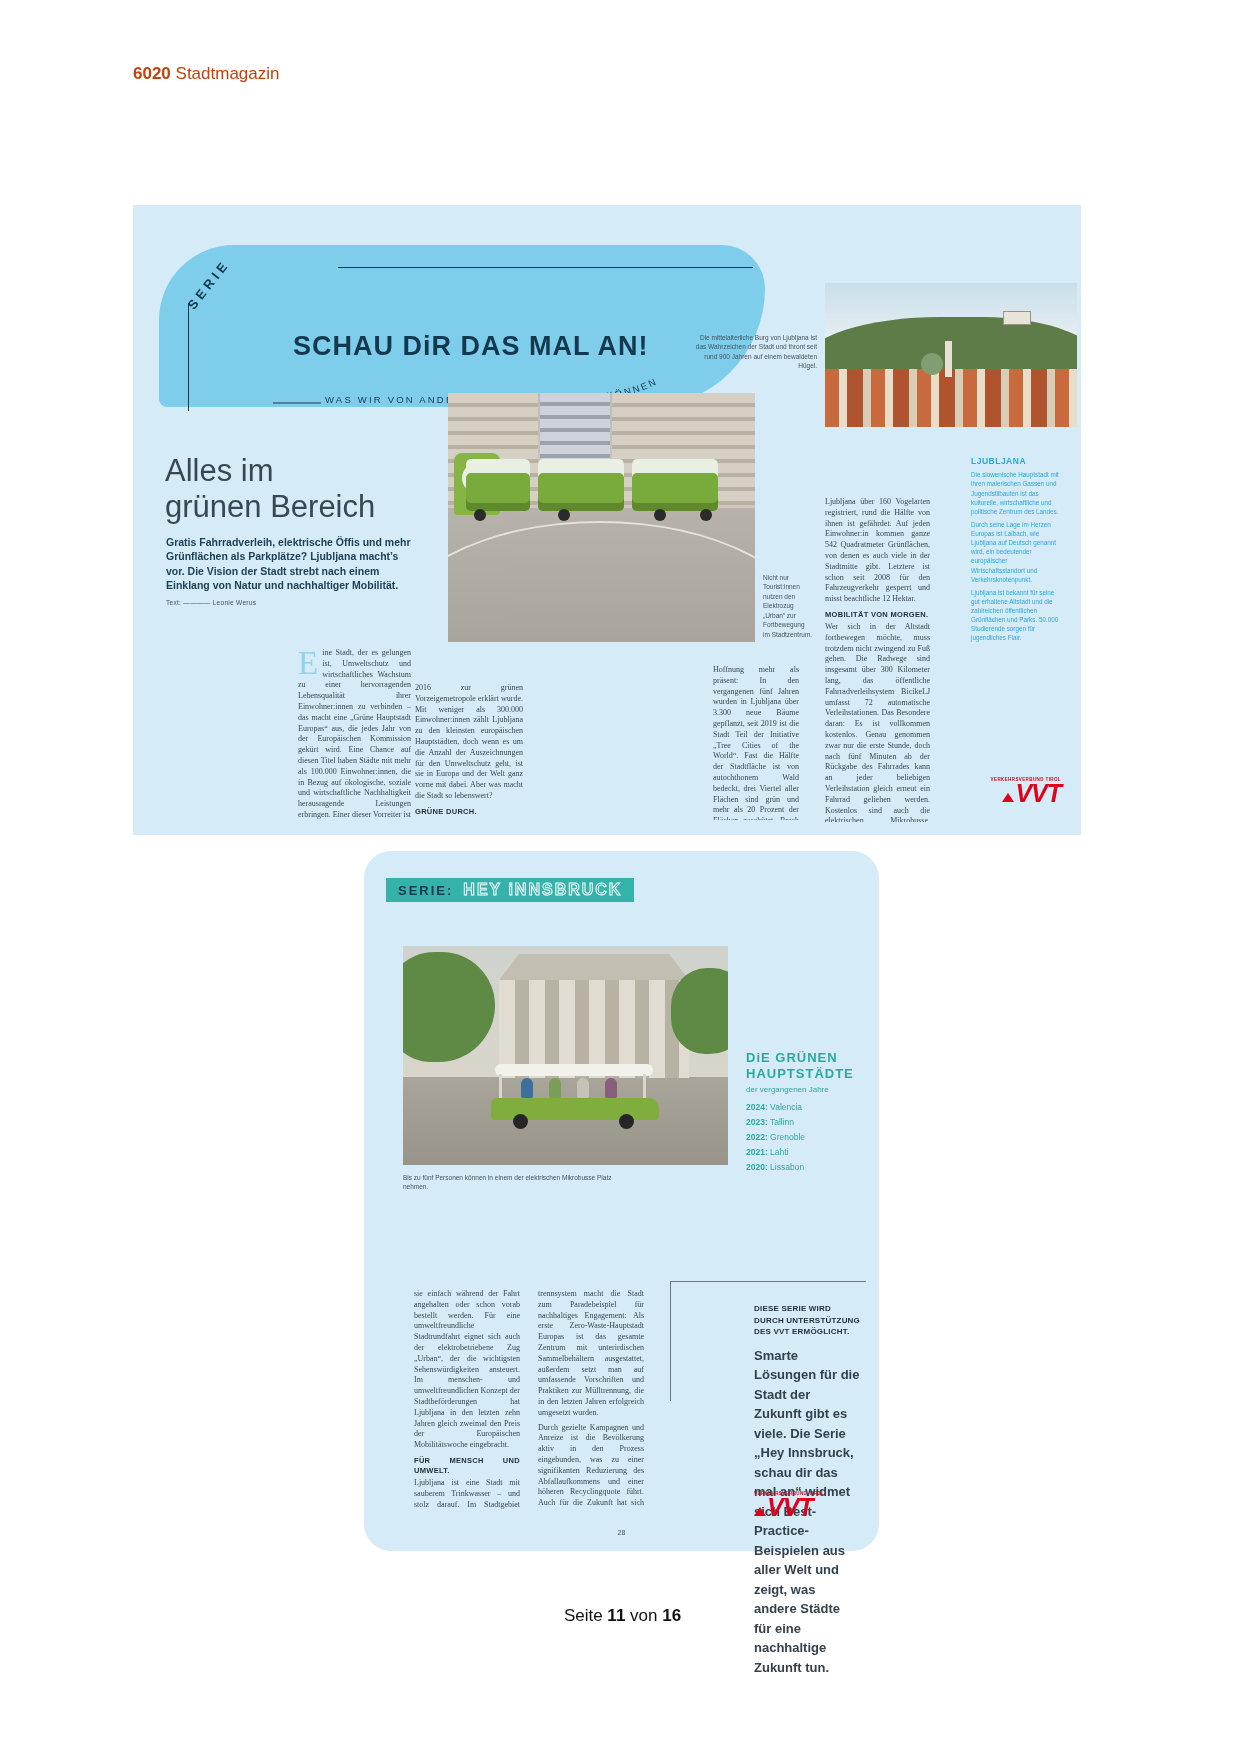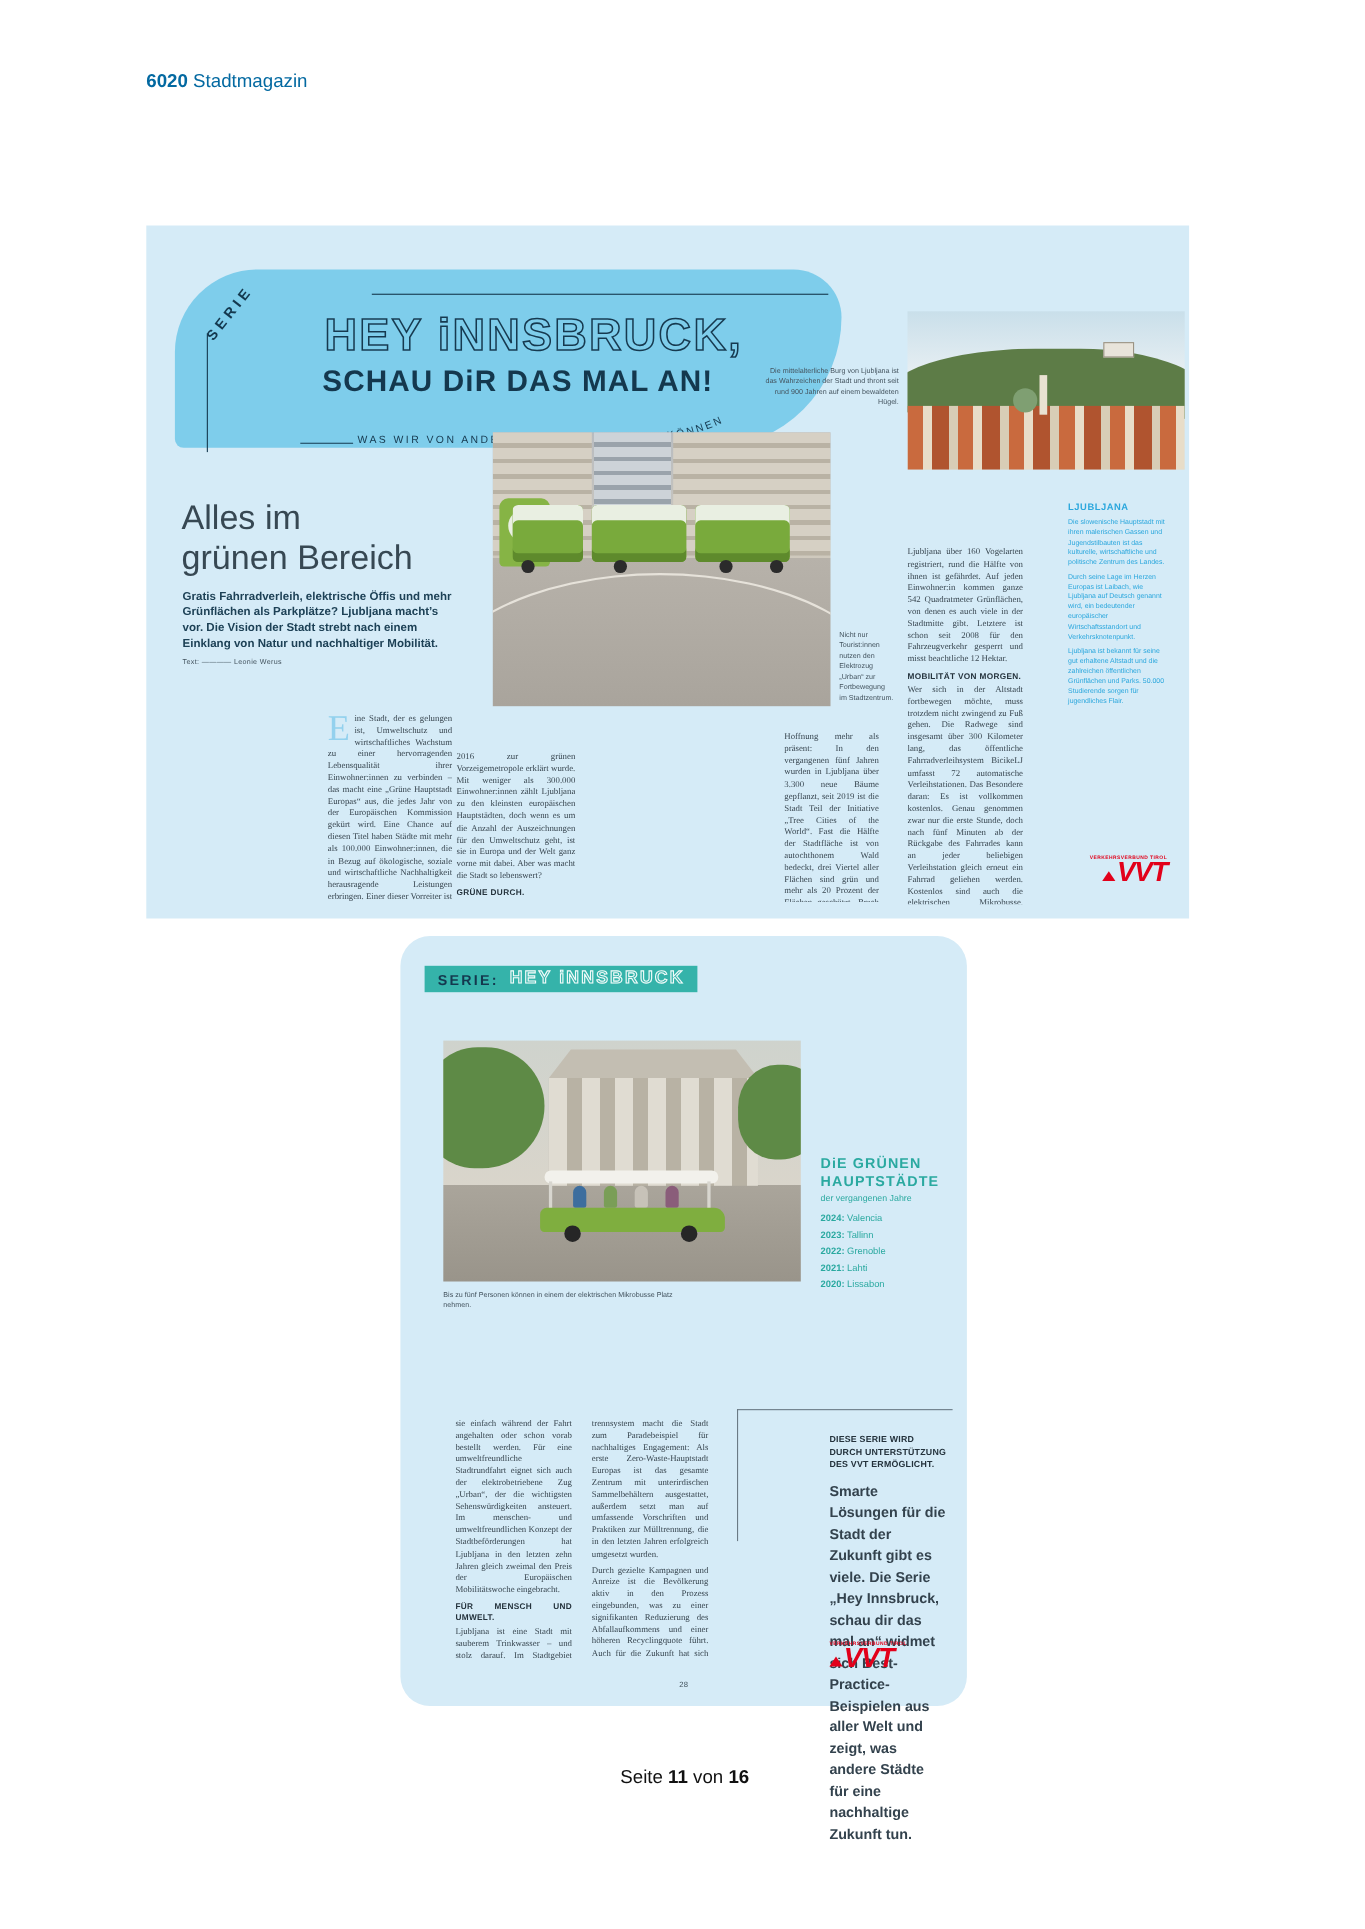--- a/index.html
+++ b/index.html
@@ -1,21 +1,21 @@
 <!DOCTYPE html>
 <html><head>
 <meta charset="utf-8">
 <style>
   html,body{margin:0;padding:0;background:#fff;}
   .page{position:relative;width:1241px;height:1754px;background:#ffffff;overflow:hidden;
         font-family:"Liberation Sans",sans-serif;color:#222;}
   .abs{position:absolute;}
 
   
-  .brand{left:133px;top:64px;font-size:17px;color:#0369a1;}
+  .brand{left:133px;top:64px;font-size:17px;color:#c2410c;}
   .brand b{font-weight:700;}
   .doc-headline{left:133px;top:130px;font-size:21px;font-weight:700;color:#0a0a0a;}
 
   
   .spread{background:#d5ebf7;}
   .spread1{left:133px;top:205px;width:948px;height:630px;}
   .spread2{left:364px;top:851px;width:515px;height:700px;border-radius:27px;}
 
   
   .blob{left:26px;top:40px;width:606px;height:162px;background:#7ecdeb;
@@ -144,21 +144,20 @@
 <div class="page">
 
   <div class="abs brand"><b>6020</b><span> Stadtmagazin</span></div>
 
   <div class="abs spread spread1">
 
     <div class="abs blob"></div>
     <div class="abs serie">SERIE</div>
     <div class="abs rule-h"></div>
     <div class="abs rule-v"></div>
-    <div class="abs title-outline">HEY iNNSBRUCK,</div>
     <div class="abs title-solid">SCHAU DiR DAS MAL AN!</div>
     <svg class="abs tagline-svg" width="590" height="195" viewBox="0 0 590 195">
       <path id="tgpath" d="M 100 180 H 330 Q 420 180 460 142 Q 520 88 532 8" fill="none" stroke="none"></path>
       <line x1="48" y1="180" x2="96" y2="180" stroke="#16394f" stroke-width="1"></line>
       <text font-size="9.5" letter-spacing="2.2" fill="#16394f" font-family="Liberation Sans, sans-serif">
         <textPath href="#tgpath" xlink:href="#tgpath">WAS WIR VON ANDEREN STÄDTEN LERNEN KÖNNEN</textPath>
       </text>
     </svg>
 
     <div class="abs aerial">

